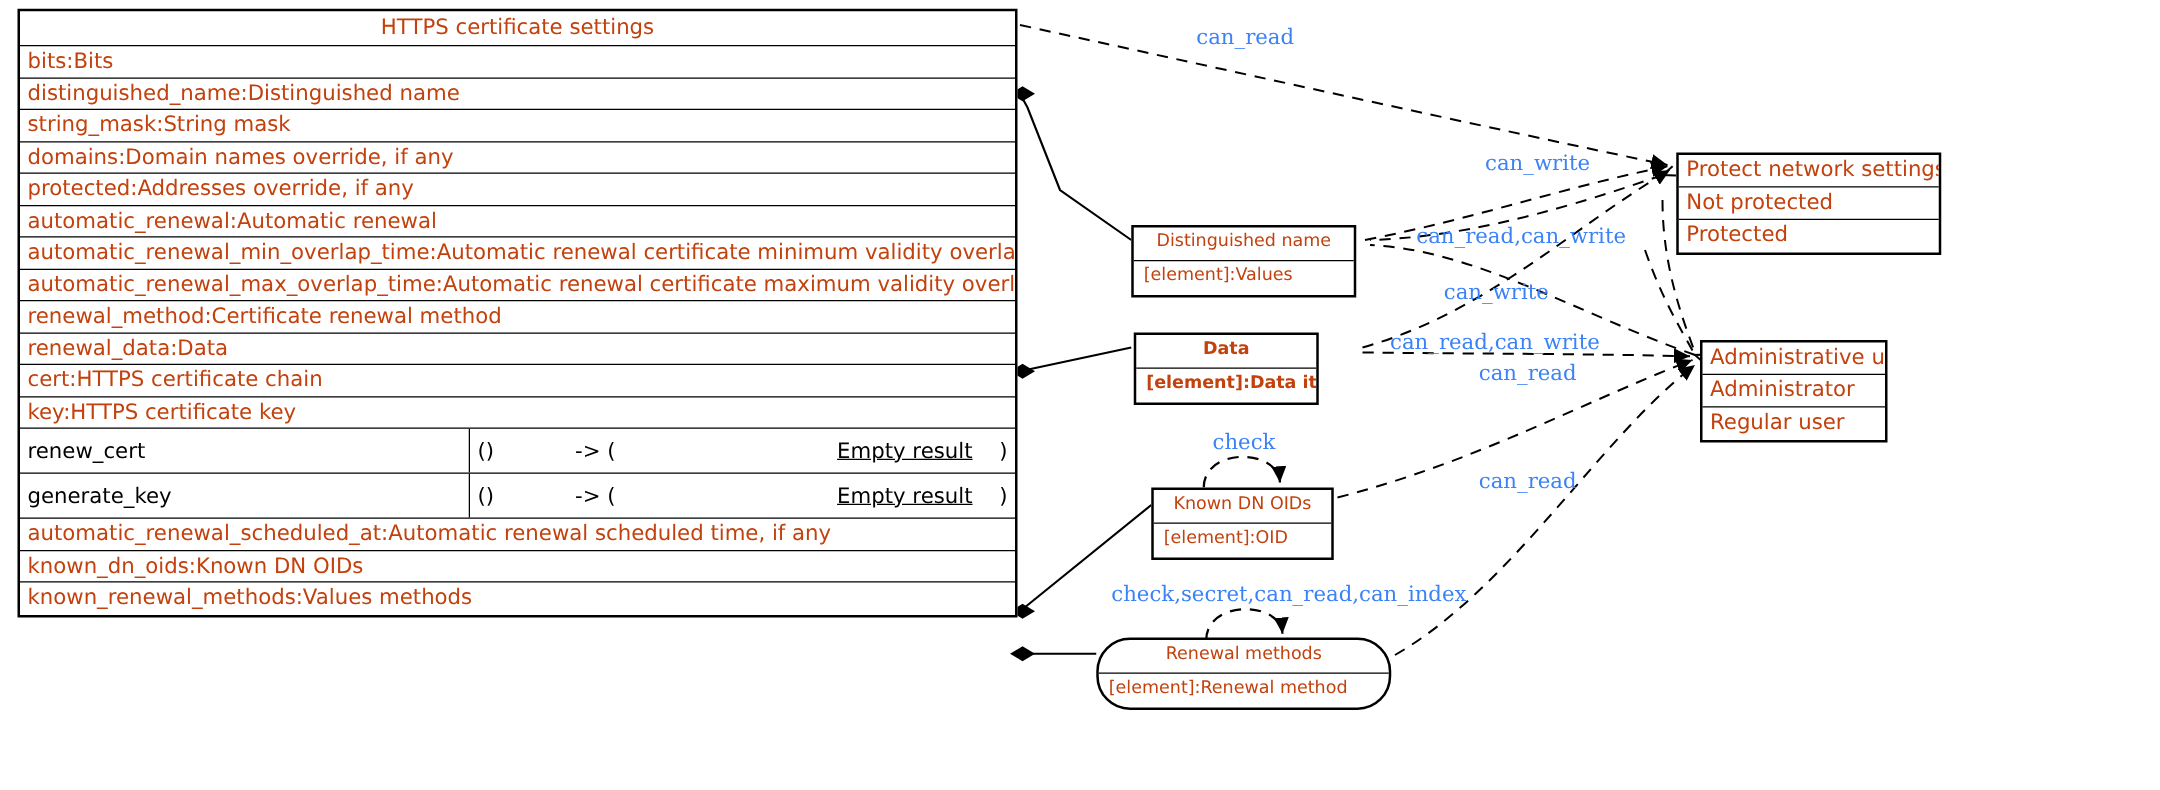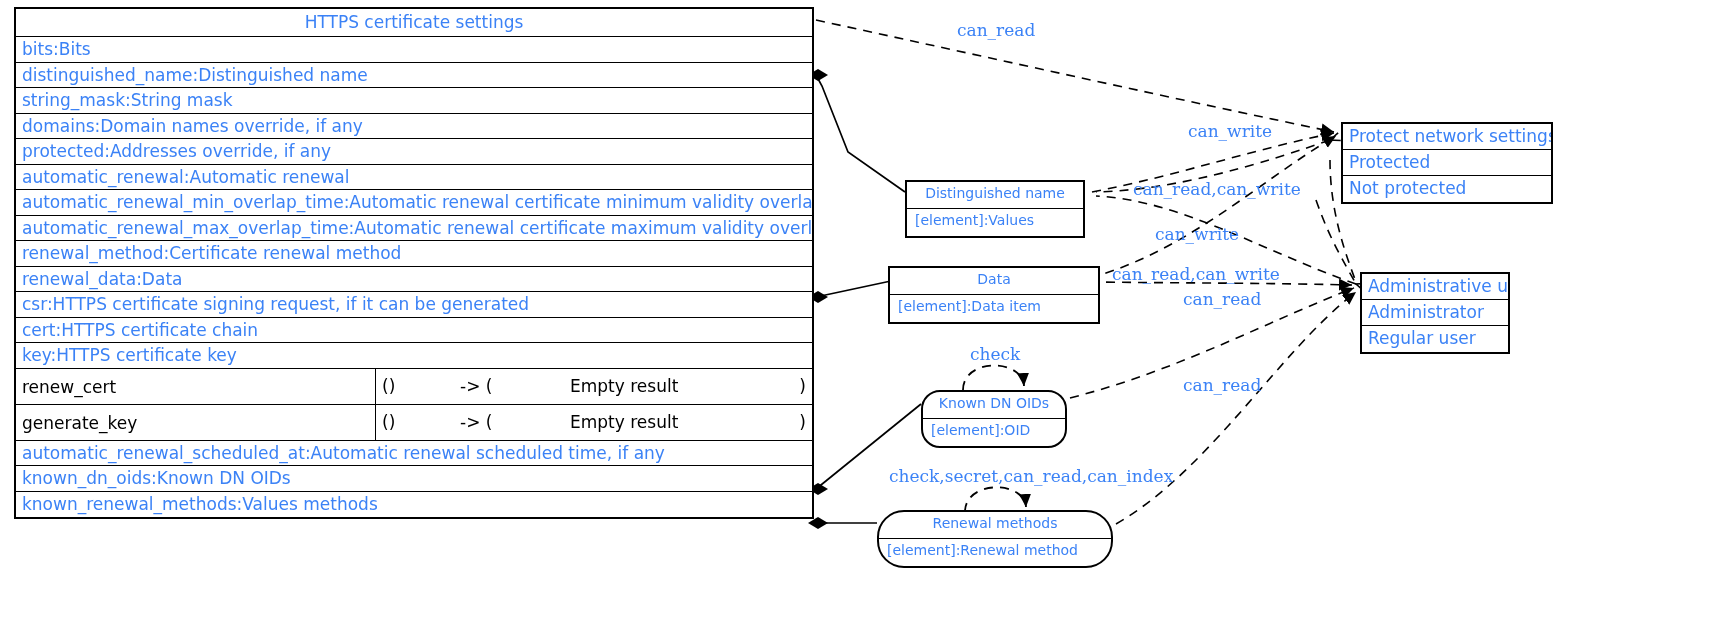--- a/index.html
+++ b/index.html
@@ -4,44 +4,44 @@
 <style>
   html,body{margin:0;padding:0;background:#ffffff;}
   body{width:1728px;height:632px;position:relative;overflow:hidden;
        font-family:"DejaVu Sans","Liberation Sans",sans-serif;}
 
   .canvas{position:absolute;left:0;top:0;width:1728px;height:632px;}
 
   
   .umlbox{position:absolute;box-sizing:border-box;border:2px solid #000;background:#fff;}
   .umlrow{box-sizing:border-box;border-bottom:1.5px solid #000;
-          padding:3px 6px;font-size:17px;line-height:1.25;color:#3b82f6;white-space:nowrap;overflow:hidden;}
+          padding:3px 6px;font-size:17px;line-height:1.25;color:#c2410c;white-space:nowrap;overflow:hidden;}
   .umlrow:last-child{border-bottom:none;}
   .umlrow.title{text-align:center;}
 
   
   #main-class{left:14px;top:7px;width:800px;}
   #main-class .umlrow{height:25.5px;padding:2px 6px;font-size:17px;}
   #main-class .umlrow.title{height:28px;font-size:17px;padding-top:3px;}
   .oprow{display:flex;height:36px !important;padding:0 !important;
          border-bottom:1.5px solid #000;box-sizing:border-box;}
   .oprow .opname{flex:0 0 360px;box-sizing:border-box;border-right:1.5px solid #000;
                  padding:8px 6px;font-size:17px;white-space:nowrap;}
   .oprow .opsig{flex:1;box-sizing:border-box;padding:8px 6px;font-size:17px;
                 display:flex;align-items:center;}
   .oprow .opsig .p1{width:78px;}
   .oprow .opsig .p2{width:110px;}
-  .oprow .opsig .p3{flex:1;text-align:left;}
+  .oprow .opsig .p3{flex:1;text-align:right;text-decoration:underline;}
   .oprow .opsig .p4{width:28px;text-align:right;}
 
   
   .elembox .umlrow{height:27px;font-size:14px;padding:3px 8px;}
   #box-dn{left:905px;top:180px;width:180px;}
-  #box-data{left:888px;top:266px;width:212px;}
-  #box-oids{left:921px;top:390px;width:146px;border-radius:19px;}
+  #box-data{left:907px;top:266px;width:148px;font-weight:bold;}
+  #box-oids{left:921px;top:390px;width:146px;}
   #box-renewal{left:877px;top:510px;width:236px;border-radius:27px;}
 
   
   .enumbox .umlrow{height:26px;font-size:17px;padding:2px 6px;}
   #box-protect{left:1341px;top:122px;width:212px;}
   #box-admin{left:1360px;top:272px;width:150px;}
 
   .lbl{position:absolute;font-family:"DejaVu Serif","Liberation Serif",serif;
        font-size:17px;color:#3b82f6;white-space:nowrap;}
 </style>
@@ -113,21 +113,20 @@
     <div class="umlrow">bits:Bits</div>
     <div class="umlrow">distinguished_name:Distinguished name</div>
     <div class="umlrow">string_mask:String mask</div>
     <div class="umlrow">domains:Domain names override, if any</div>
     <div class="umlrow">protected:Addresses override, if any</div>
     <div class="umlrow">automatic_renewal:Automatic renewal</div>
     <div class="umlrow">automatic_renewal_min_overlap_time:Automatic renewal certificate minimum validity overlap</div>
     <div class="umlrow">automatic_renewal_max_overlap_time:Automatic renewal certificate maximum validity overlap</div>
     <div class="umlrow">renewal_method:Certificate renewal method</div>
     <div class="umlrow">renewal_data:Data</div>
-    <div class="umlrow">csr:HTTPS certificate signing request, if it can be generated</div>
     <div class="umlrow">cert:HTTPS certificate chain</div>
     <div class="umlrow">key:HTTPS certificate key</div>
 
     <div class="oprow">
       <div class="opname">renew_cert</div>
       <div class="opsig">
         <span class="p1">()</span>
         <span class="p2">-&gt; (</span>
         <span class="p3">Empty result</span>
         <span class="p4">)</span>
@@ -164,22 +163,22 @@
     <div class="umlrow">[element]:OID</div>
   </div>
 
   <div class="umlbox elembox" id="box-renewal">
     <div class="umlrow title">Renewal methods</div>
     <div class="umlrow">[element]:Renewal method</div>
   </div>
 
   <div class="umlbox enumbox" id="box-protect">
     <div class="umlrow">Protect network settings</div>
+    <div class="umlrow">Not protected</div>
     <div class="umlrow">Protected</div>
-    <div class="umlrow">Not protected</div>
   </div>
 
   <div class="umlbox enumbox" id="box-admin">
     <div class="umlrow">Administrative user</div>
     <div class="umlrow">Administrator</div>
     <div class="umlrow">Regular user</div>
   </div>
 
   <div class="lbl" style="left:957px;top:20px;">can_read</div>
   <div class="lbl" style="left:1188px;top:121px;">can_write</div>

